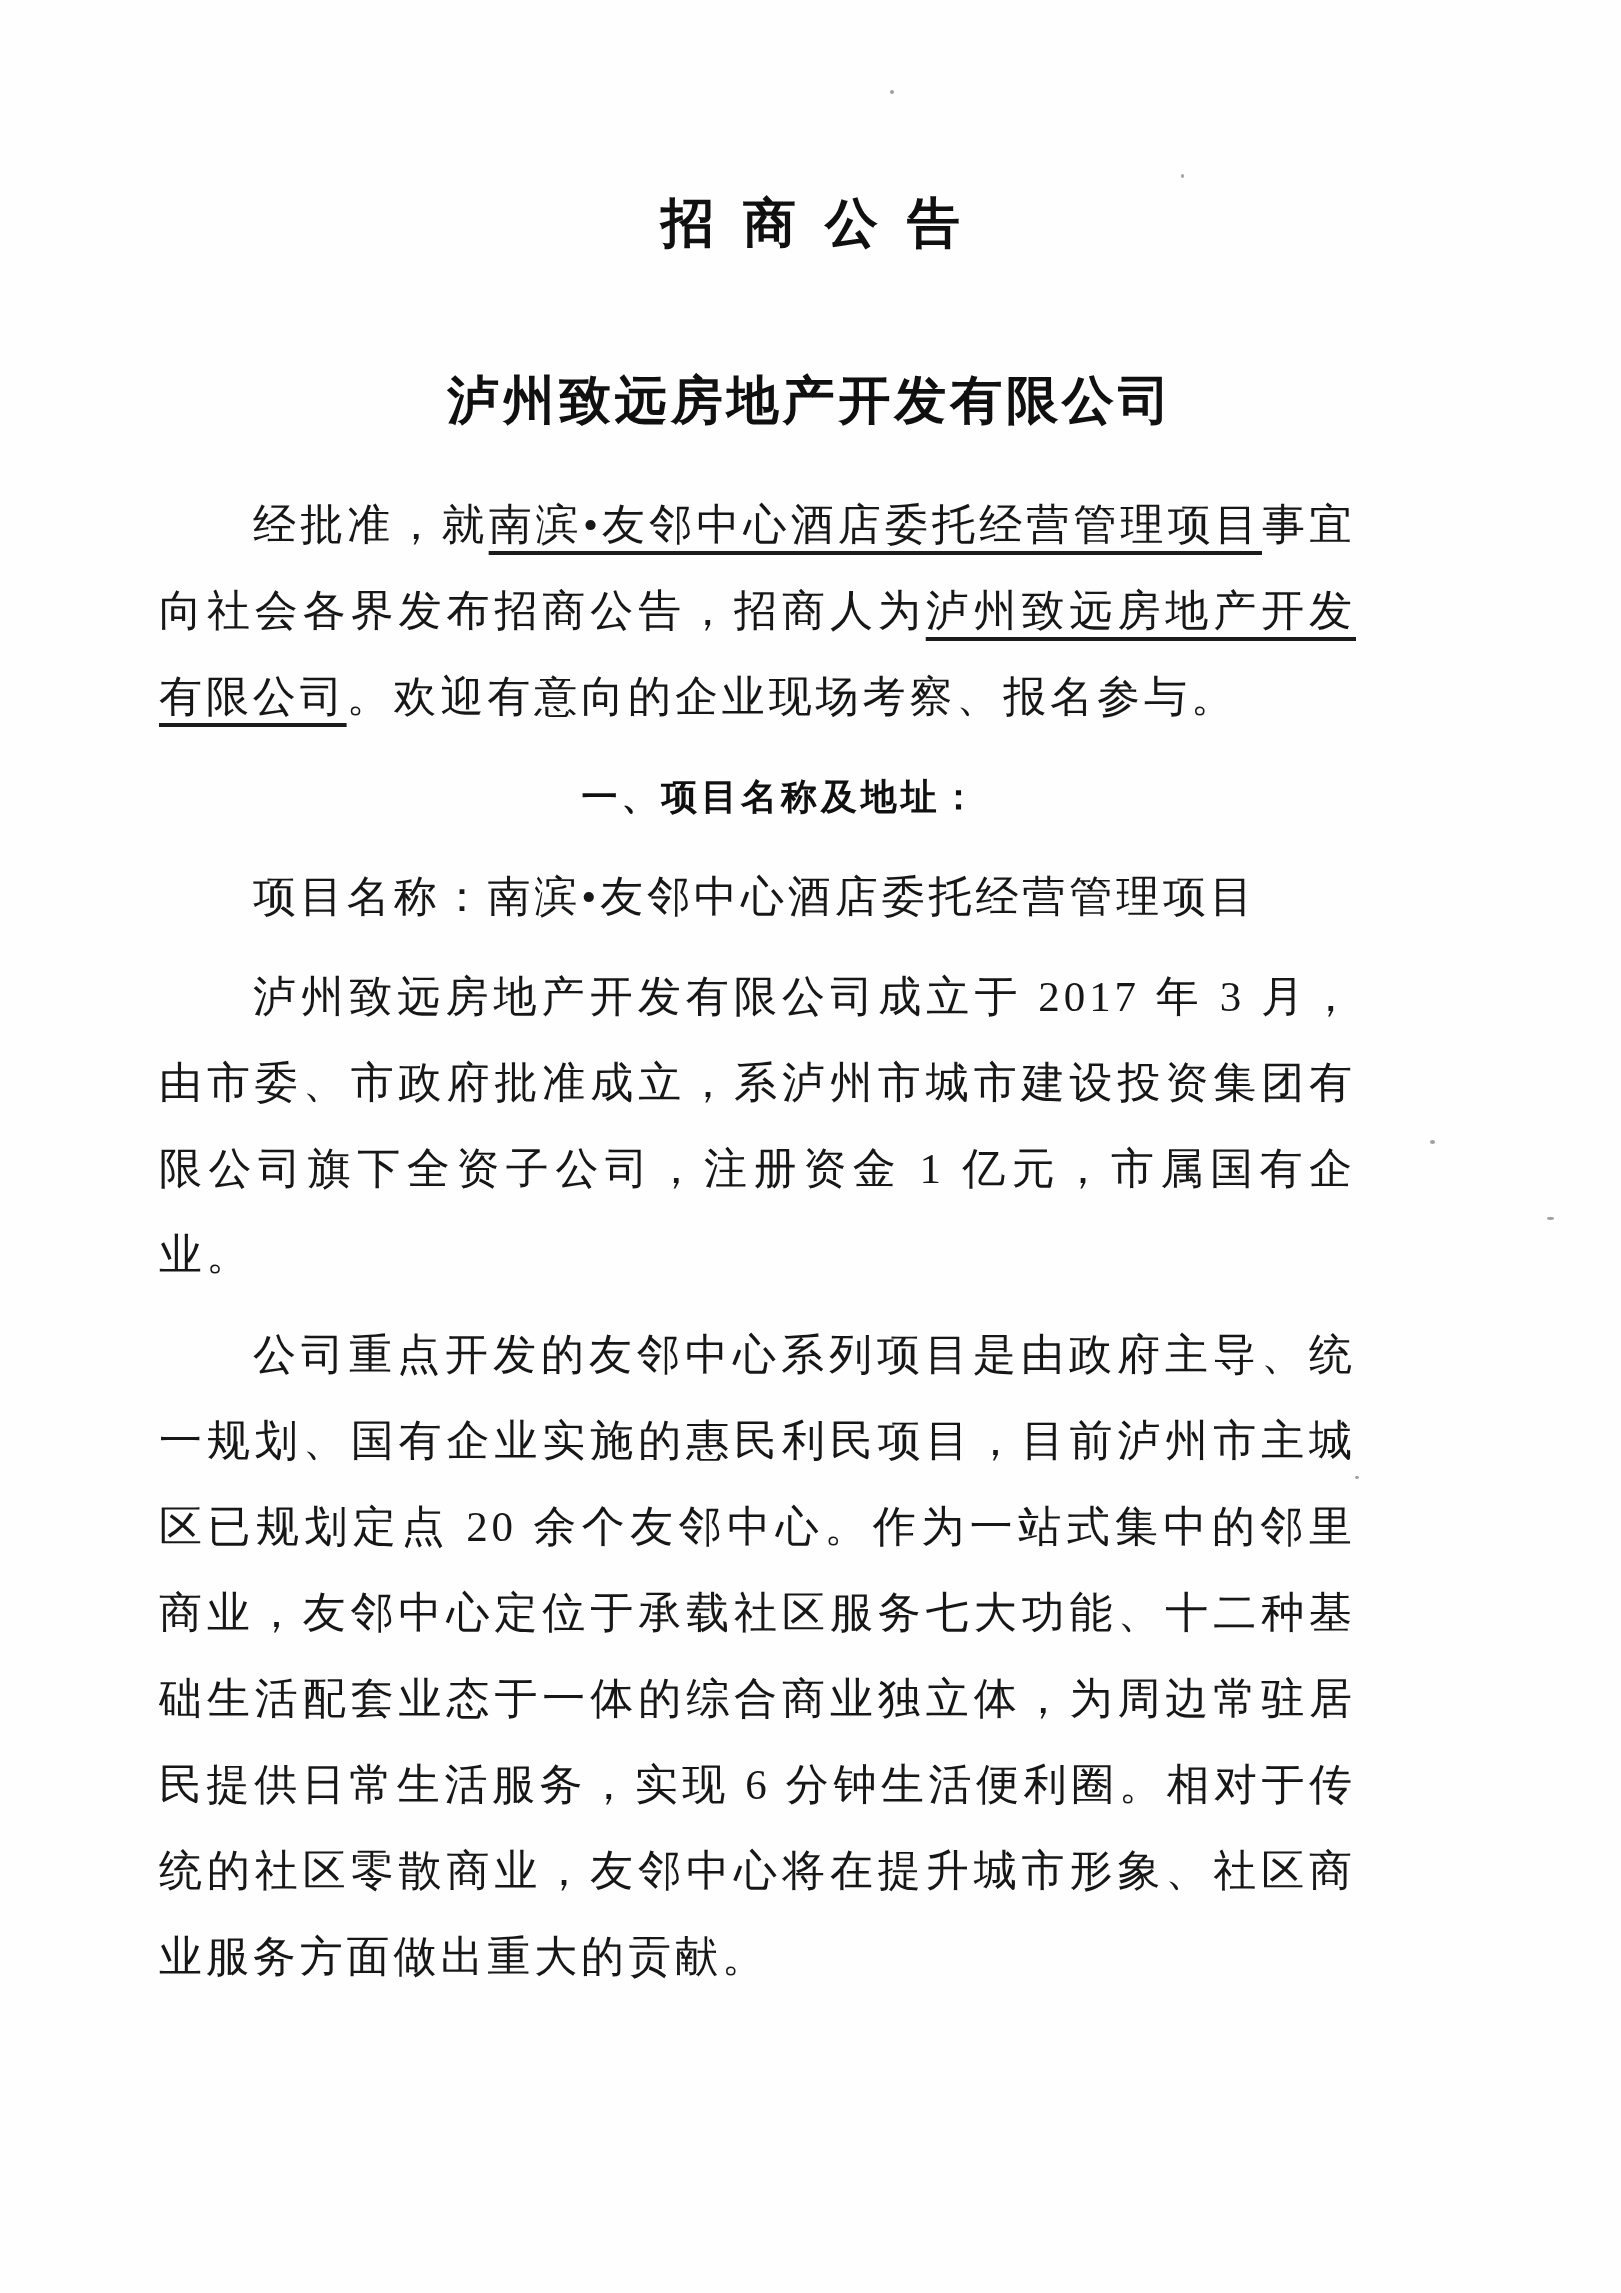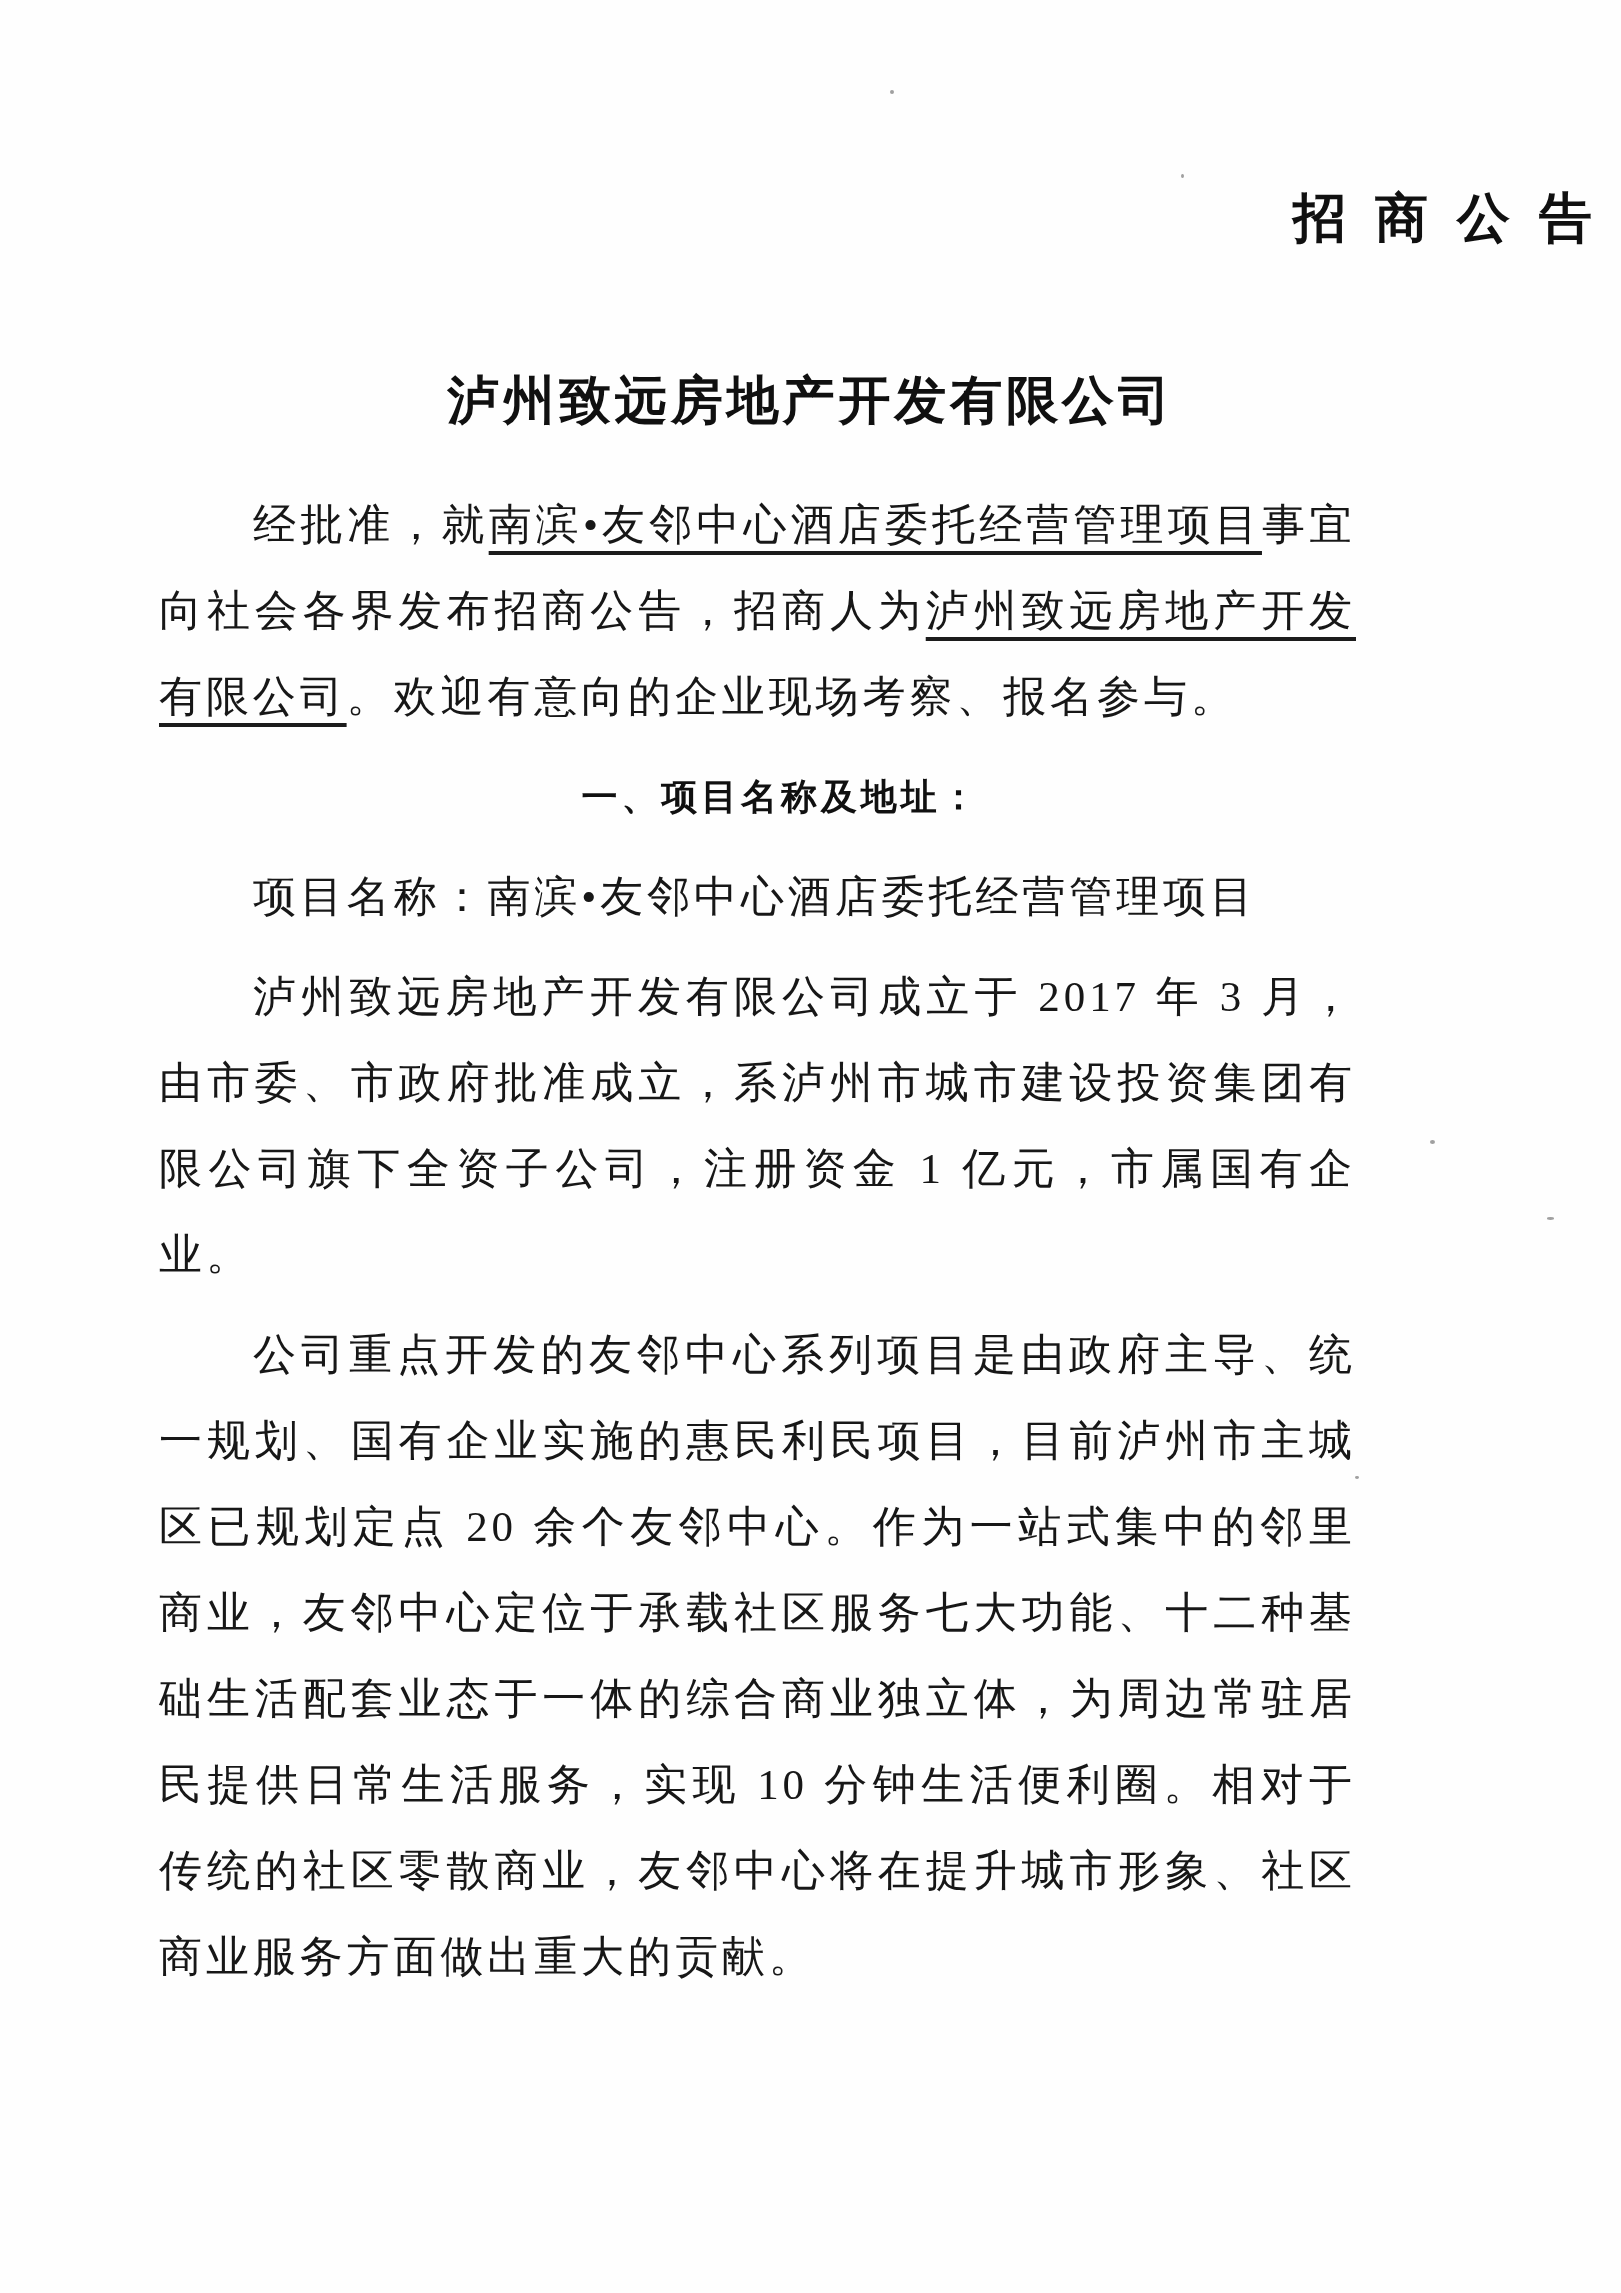--- a/index.html
+++ b/index.html
@@ -13,22 +13,22 @@
     height: 2294px;
     background: #fefefe;
     box-sizing: border-box;
     padding-top: 194px;
     overflow: hidden;
     color: #171717;
     font-family: "Liberation Serif", serif;
   }
   .doc-title {
     margin: 0;
-    text-align: right;
-    font-family: Liberation Mono, monospace;
+    text-align: center;
+    font-family: Liberation Sans, sans-serif;
     font-weight: bold;
     font-size: 53px;
     line-height: 57px;
     letter-spacing: 29px;
     text-indent: 29px;
     color: #101010;
   }
   .doc-subtitle {
     margin: 106px 0 0 0;
     text-align: center;
@@ -99,21 +99,21 @@
     <p class="para indent"><span>经批准，就</span><span class="u">南滨•友邻中心酒店委托经营管理项目</span><span>事宜向社会各界发布招商公告，招商人为</span><span class="u">泸州致远房地产开发有限公司</span><span>。欢迎有意向的企业现场考察、报名参与。</span></p>
 
     <h2 class="section-heading">一、项目名称及地址：</h2>
 
     <p class="para item">项目名称：南滨•友邻中心酒店委托经营管理项目</p>
 
 
 
     <p class="para indent">泸州致远房地产开发有限公司成立于 2017 年 3 月，由市委、市政府批准成立，系泸州市城市建设投资集团有限公司旗下全资子公司，注册资金 1 亿元，市属国有企业。</p>
 
-    <p class="para indent">公司重点开发的友邻中心系列项目是由政府主导、统一规划、国有企业实施的惠民利民项目，目前泸州市主城区已规划定点 20 余个友邻中心。作为一站式集中的邻里商业，友邻中心定位于承载社区服务七大功能、十二种基础生活配套业态于一体的综合商业独立体，为周边常驻居民提供日常生活服务，实现 10 分钟生活便利圈。相对于传统的社区零散商业，友邻中心将在提升城市形象、社区商业服务方面做出重大的贡献。</p>
+    <p class="para indent">公司重点开发的友邻中心系列项目是由政府主导、统一规划、国有企业实施的惠民利民项目，目前泸州市主城区已规划定点 20 余个友邻中心。作为一站式集中的邻里商业，友邻中心定位于承载社区服务七大功能、十二种基础生活配套业态于一体的综合商业独立体，为周边常驻居民提供日常生活服务，实现 6 分钟生活便利圈。相对于传统的社区零散商业，友邻中心将在提升城市形象、社区商业服务方面做出重大的贡献。</p>
 
   </div>
 
   <div class="speck" style="left:890px;  top:90px;   width:3.9px; height:3.9px;"></div>
   <div class="speck" style="left:1181px; top:174px;  width:2.9px; height:3.9px;"></div>
   <div class="speck" style="left:1430px; top:1140px; width:4.9px; height:3.9px;"></div>
   <div class="speck" style="left:1547px; top:1217px; width:6.9px; height:2.9px;"></div>
   <div class="speck" style="left:1355px; top:1476px; width:3.9px; height:2.9px;"></div>
 
 </div>

